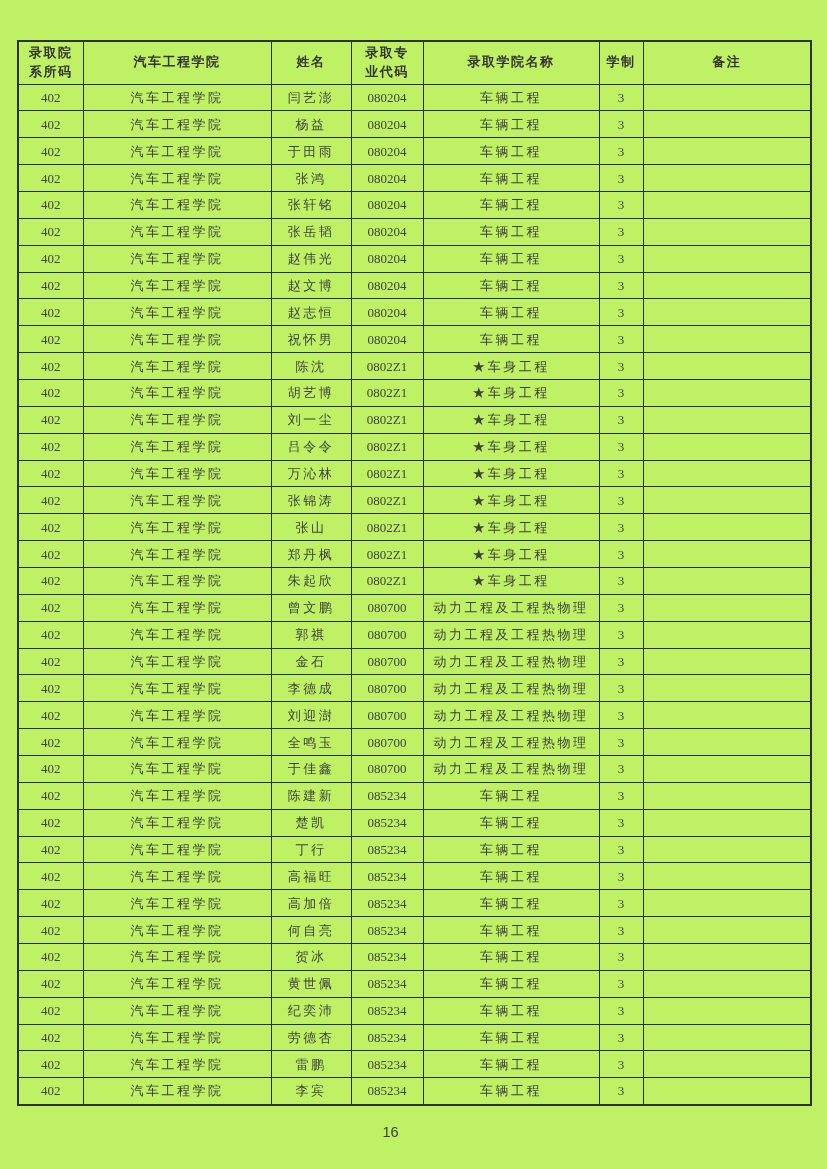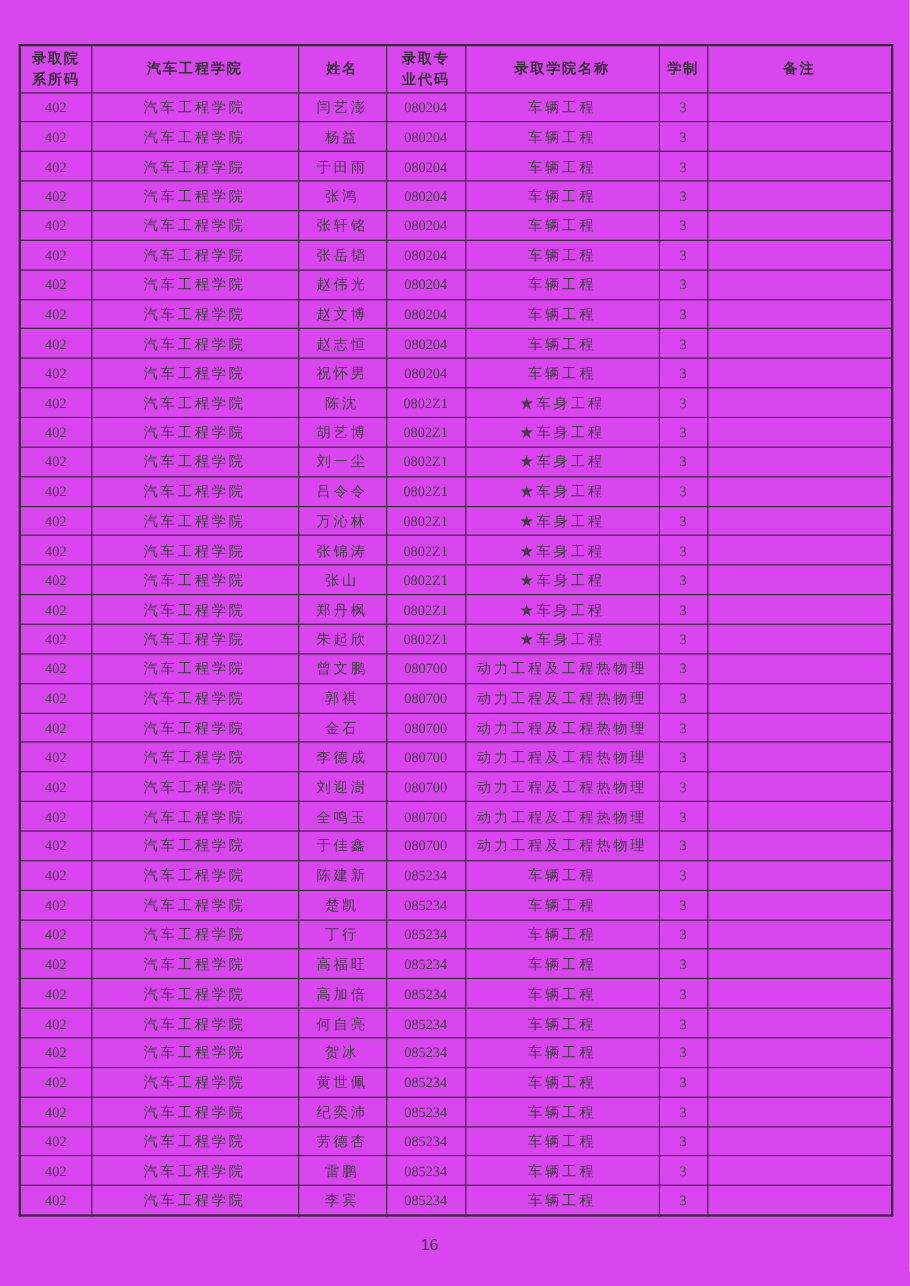--- a/index.html
+++ b/index.html
@@ -10,21 +10,21 @@
   body {
     width: 827px;
     height: 1169px;
     position: relative;
     font-family: "Liberation Serif", "DejaVu Serif", serif;
     color: #3d3d3d;
   }
   .page {
     position: absolute;
     inset: 0;
-    background: #d946ef;
+    background: #bef264;
   }
   table.admission-table {
     position: absolute;
     left: 17px;
     top: 40px;
     width: 793px;
     table-layout: fixed;
     border-collapse: collapse;
     border: 2.5px solid #303030;
   }

